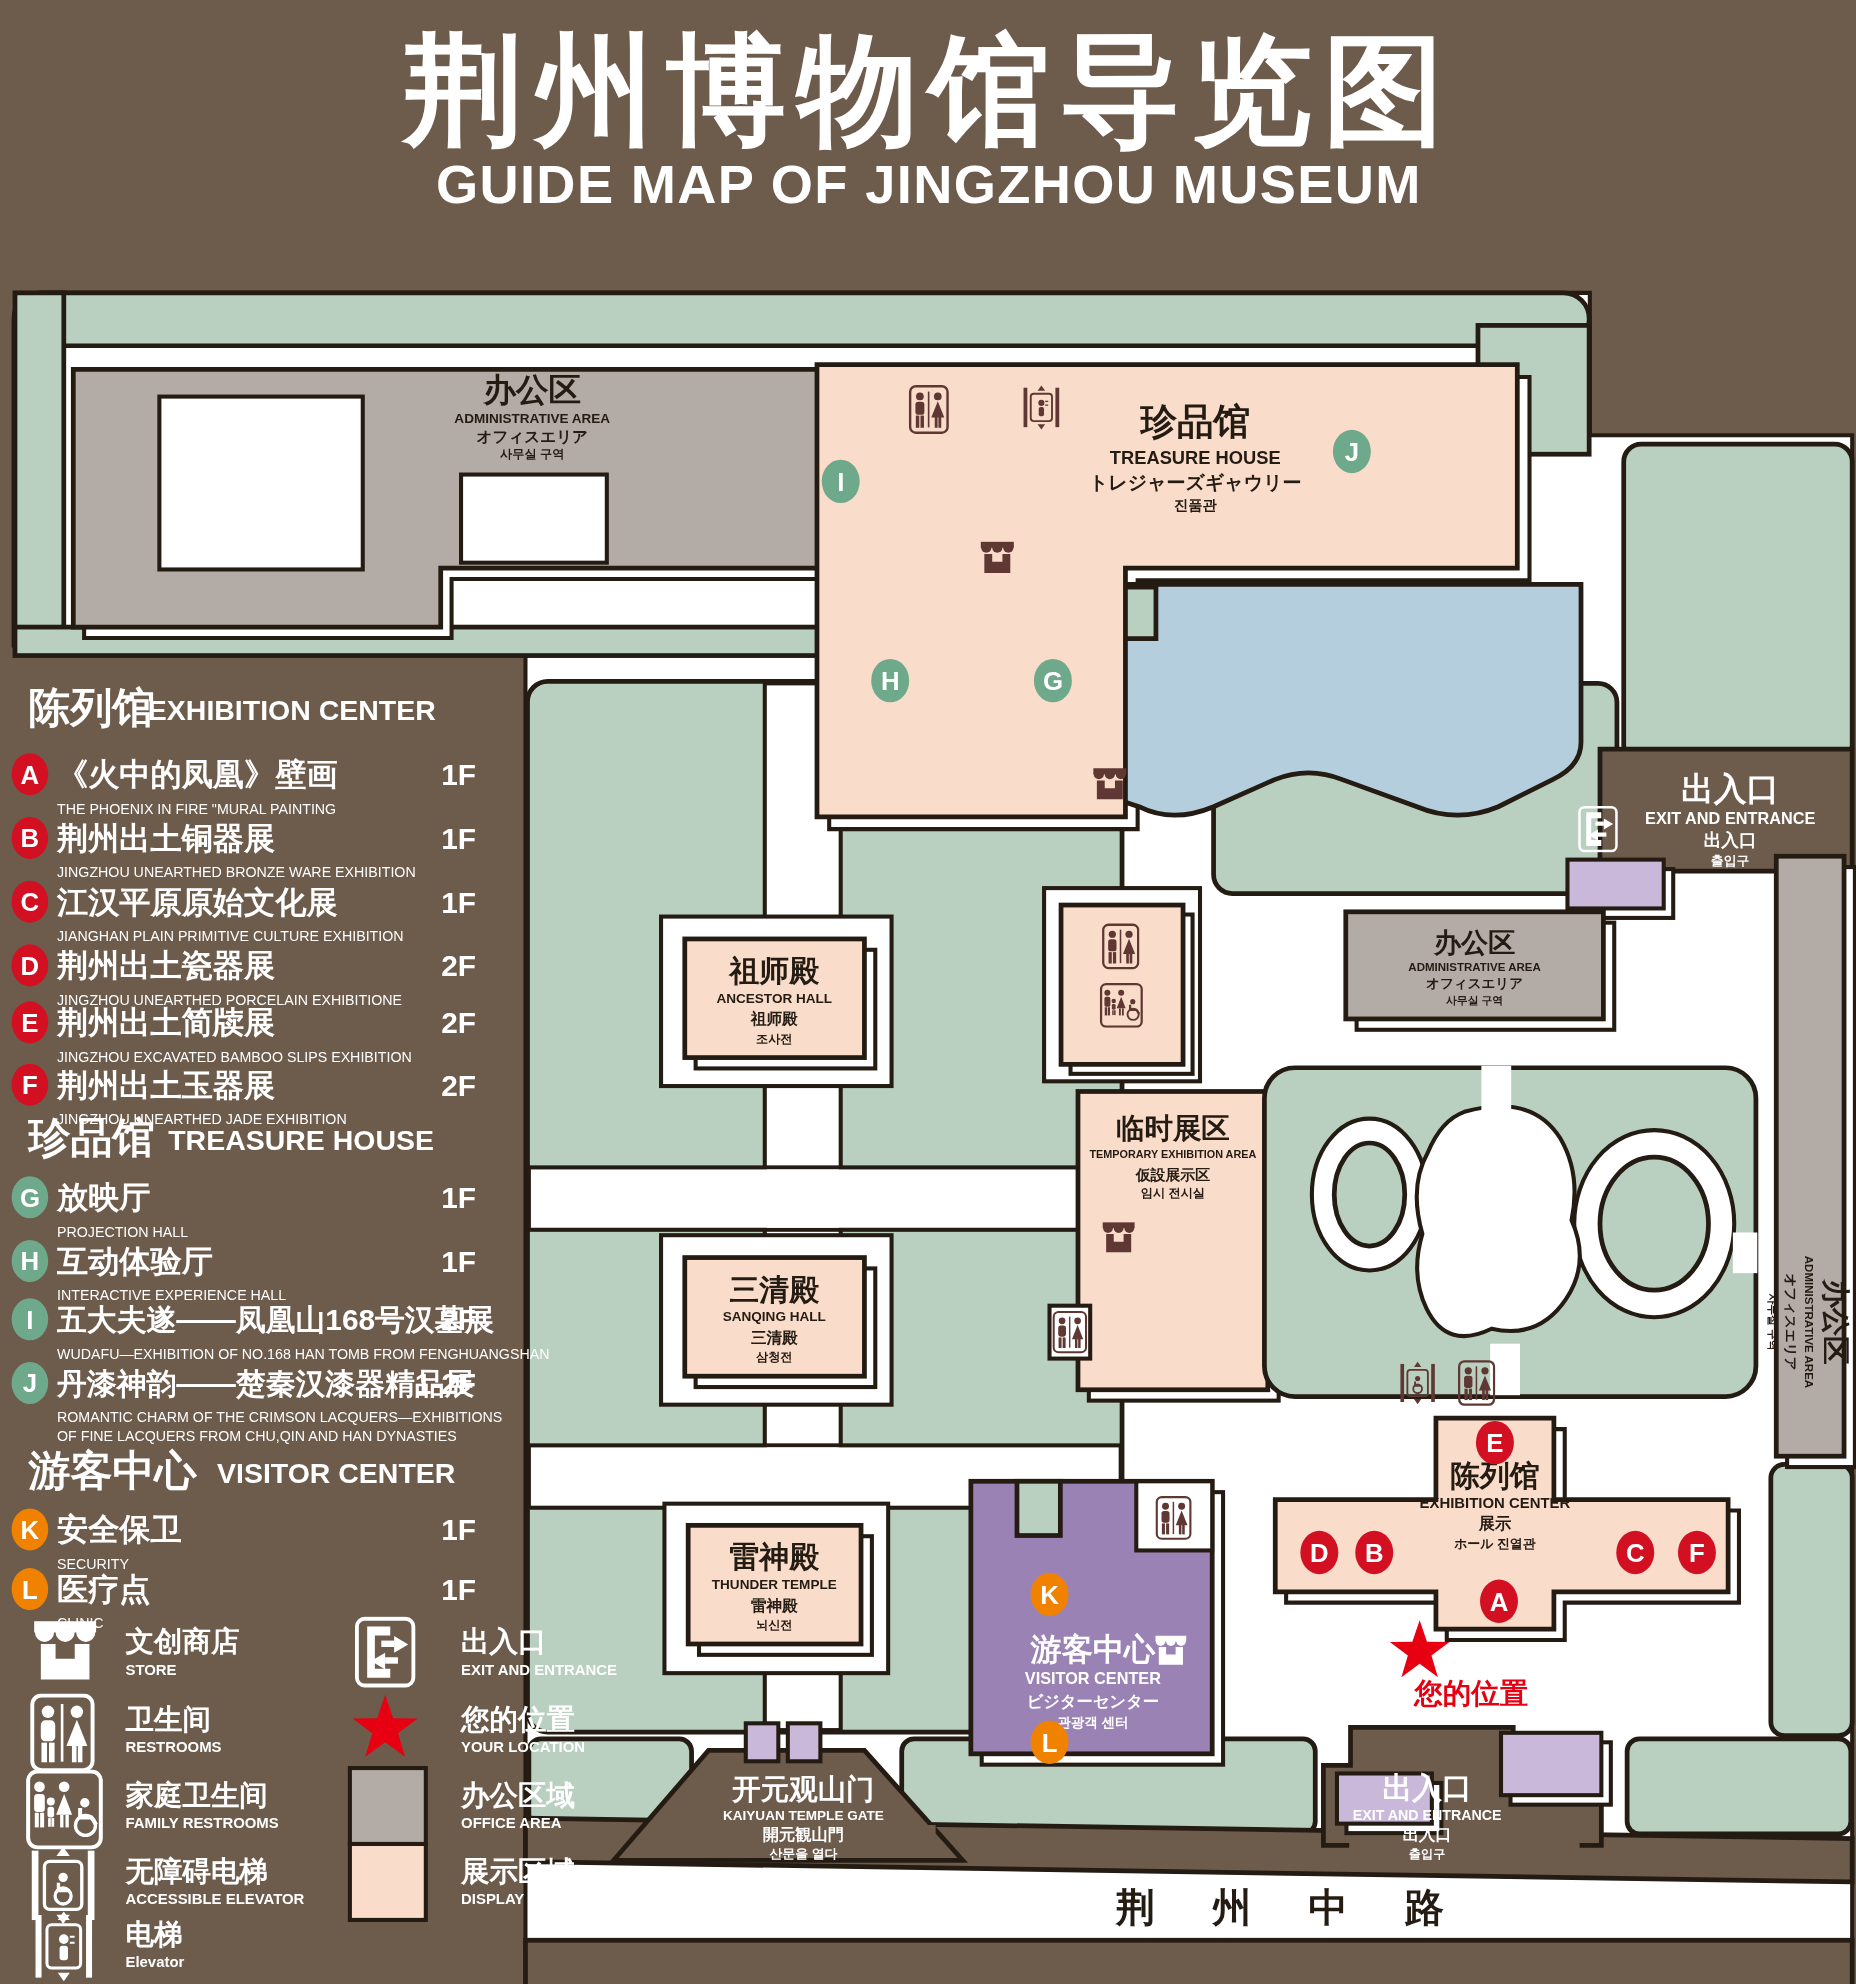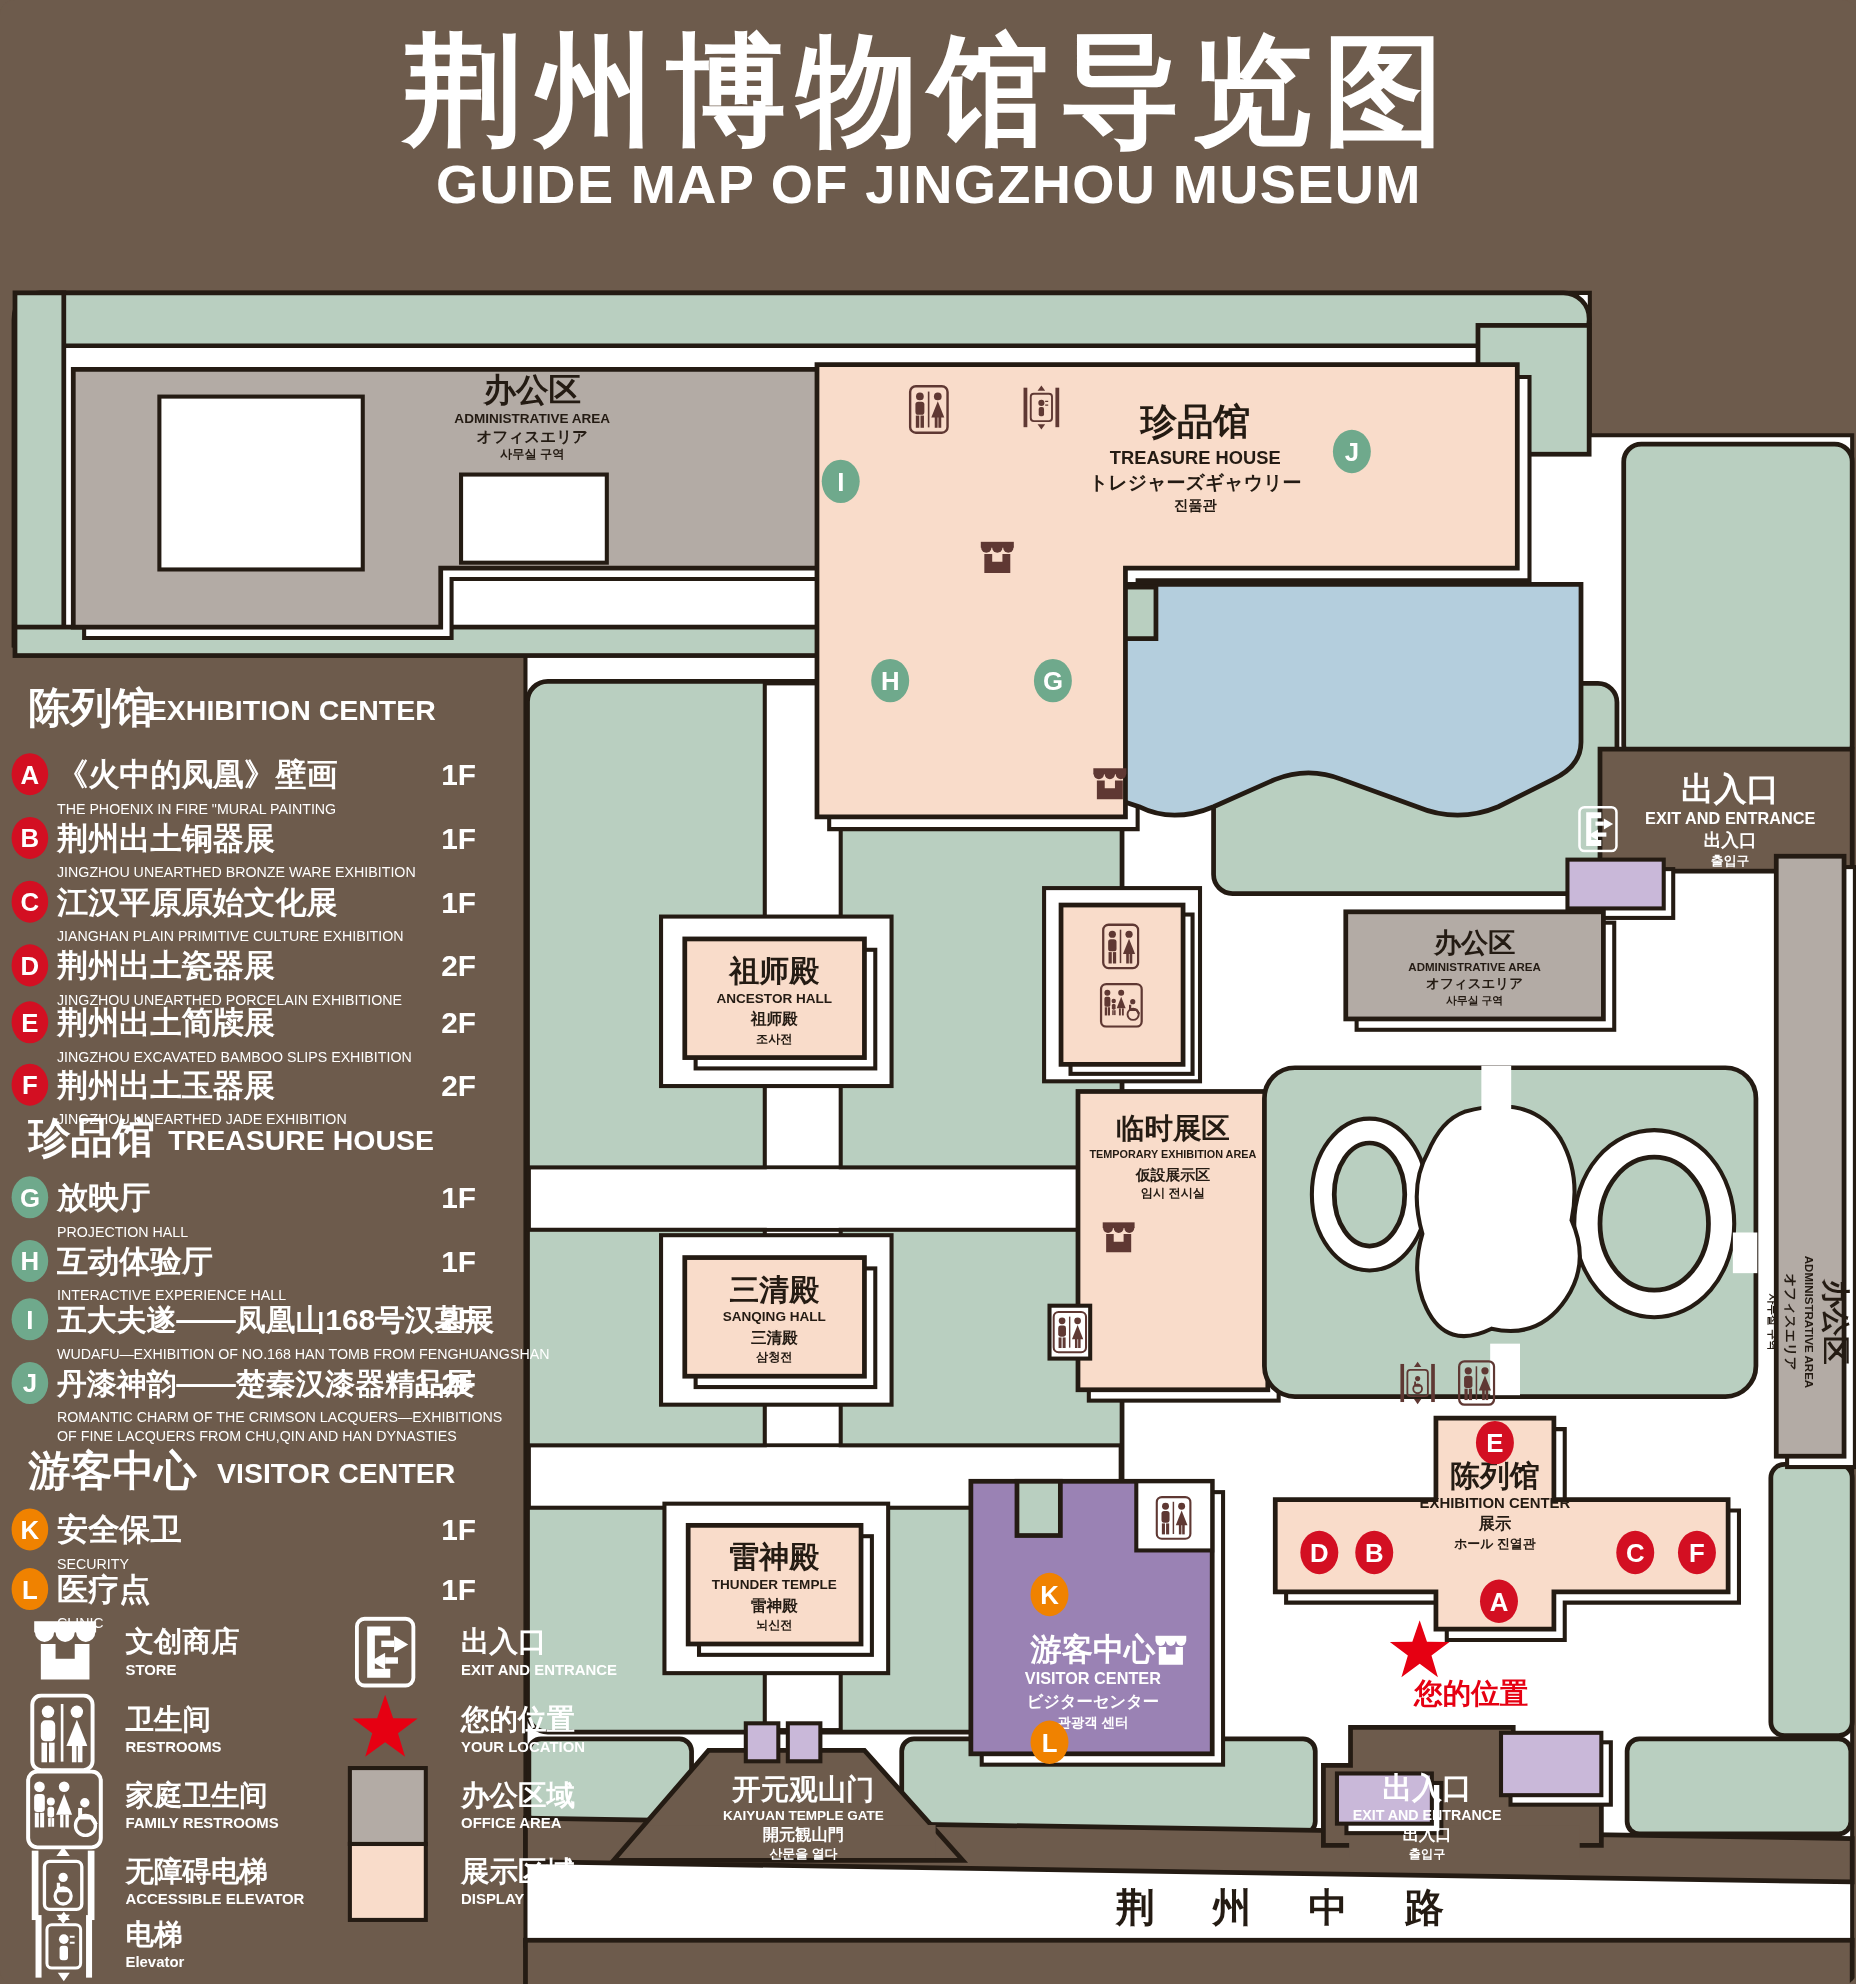--- a/index.html
+++ b/index.html
@@ -1,16 +1,16 @@
 <!DOCTYPE html>
 <html style="font-size:11px"><head>
 <meta charset="utf-8">
 <style>
   html,body{margin:0;padding:0;background:#6d5b4c;}
-  .page{position:relative;width:1857px;height:1985px;background:#6d5b4c;overflow:hidden;border-radius:15px;}
+  .page{position:relative;width:1857px;height:1985px;background:#6d5b4c;overflow:hidden;}
   svg{position:absolute;left:0;top:0;}
   text{font-family:"Liberation Sans","DejaVu Sans",sans-serif;font-weight:bold;}
   .ctr{text-anchor:middle;}
   .end{text-anchor:end;}
   .dark{fill:#241b13;}
   .white{fill:#ffffff;}
   .red{fill:#e60012;}
   .cap{font-weight:normal;}
   .lawn{fill:#b9cfc0;stroke:#241b13;stroke-width:7;}
   .pink{fill:#f9dcca;stroke:#241b13;stroke-width:7;}

